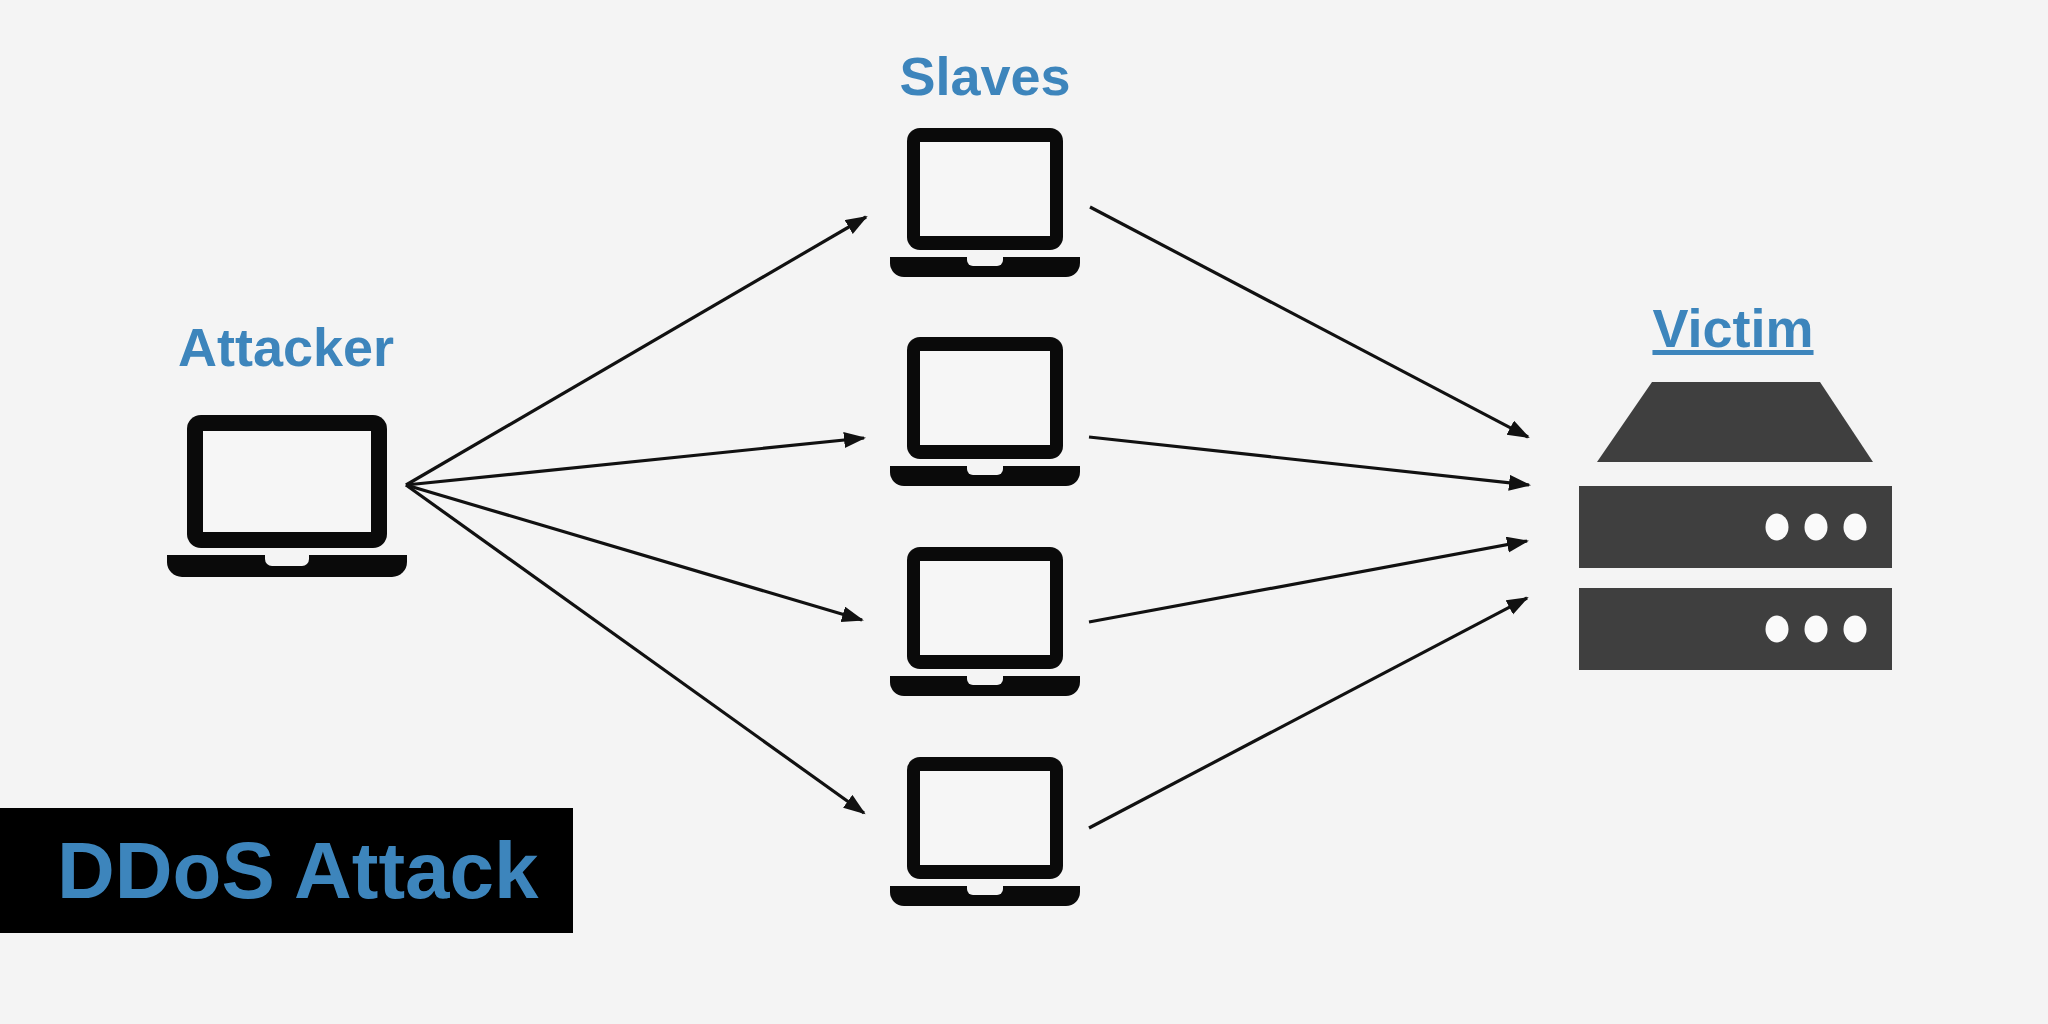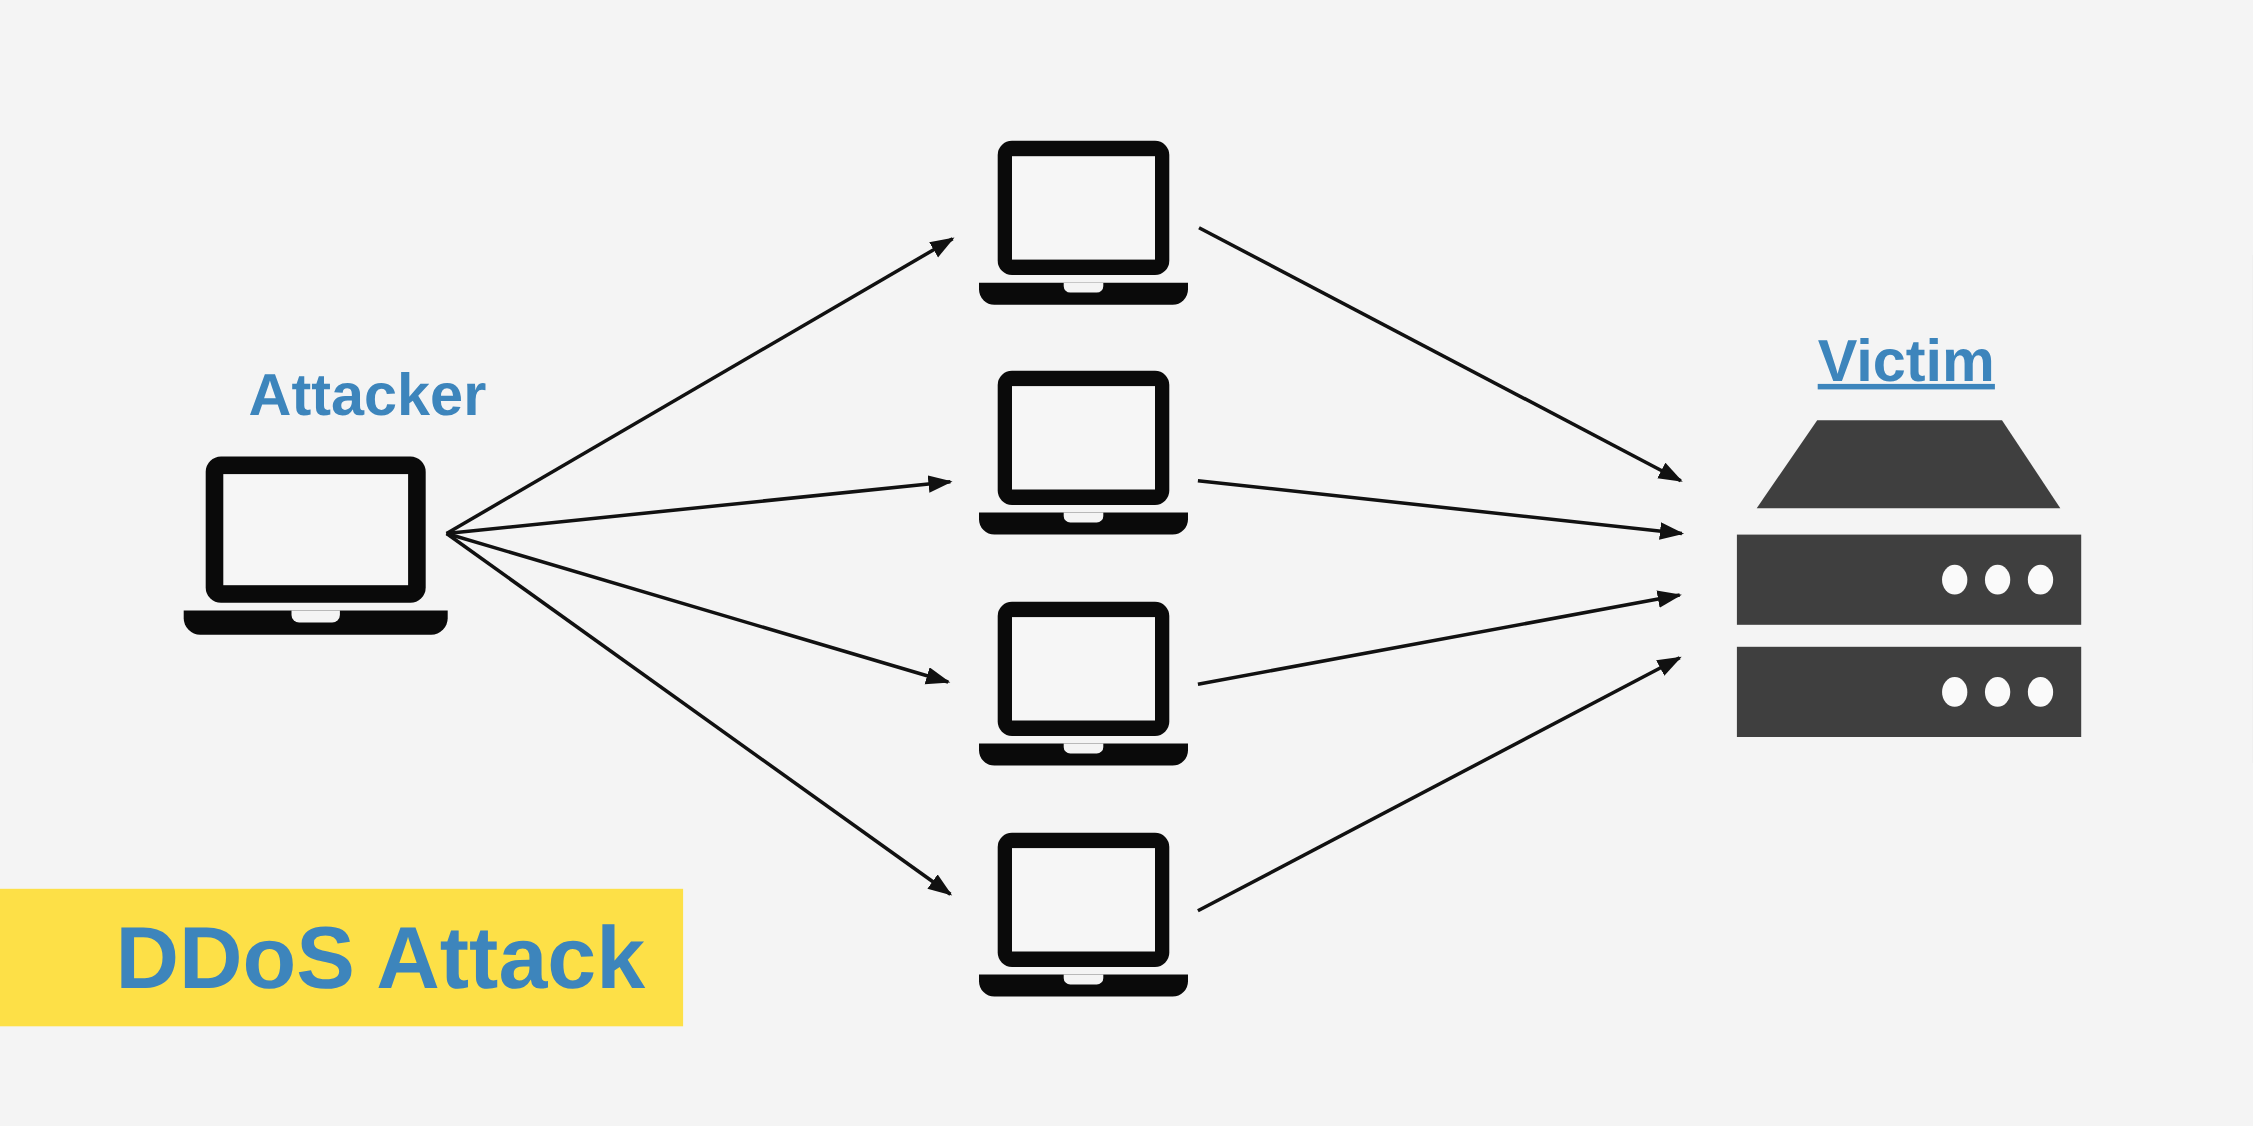--- a/index.html
+++ b/index.html
@@ -18,31 +18,30 @@
   }
   .node-label {
     position: absolute;
     transform: translateX(-50%);
     color: #3d85bc;
     font-weight: 700;
     font-size: 54px;
     line-height: 1;
     white-space: nowrap;
   }
-  .label-attacker { left: 286px; top: 332px; margin-left: 48px; }
+  .label-attacker { left: 286px; top: 320px; }
   .label-slaves   { left: 985px; top: 49px;  }
   .label-victim   { left: 1733px; top: 301px; text-decoration: underline; }
   .title-box {
     position: absolute;
     left: 0; top: 808px;
     width: 573px; height: 125px;
-    background: #fde047;
+    background: #000000;
     display: flex;
     align-items: center;
-    padding-left: 48px;
   }
   .title-text {
     color: #3d85bc;
     font-weight: 700;
     font-size: 80px;
     line-height: 125px;
     padding-left: 57px;
     white-space: nowrap;
   }
   .lap-fill { fill: #0a0a0a; }
@@ -125,20 +124,21 @@
       <ellipse class="srv-dot" cx="1816" cy="527" rx="11.5" ry="13.5"></ellipse>
       <ellipse class="srv-dot" cx="1855" cy="527" rx="11.5" ry="13.5"></ellipse>
       <ellipse class="srv-dot" cx="1777" cy="629" rx="11.5" ry="13.5"></ellipse>
       <ellipse class="srv-dot" cx="1816" cy="629" rx="11.5" ry="13.5"></ellipse>
       <ellipse class="srv-dot" cx="1855" cy="629" rx="11.5" ry="13.5"></ellipse>
     </g>
   </svg>
 
   <div class="node-label label-attacker">Attacker</div>
 
+  <div class="node-label label-slaves">Slaves</div>
 
   <div class="node-label label-victim">Victim</div>
 
   <div class="title-box">
     <span class="title-text">DDoS Attack</span>
   </div>
 
 </div>
 
 </body></html>

